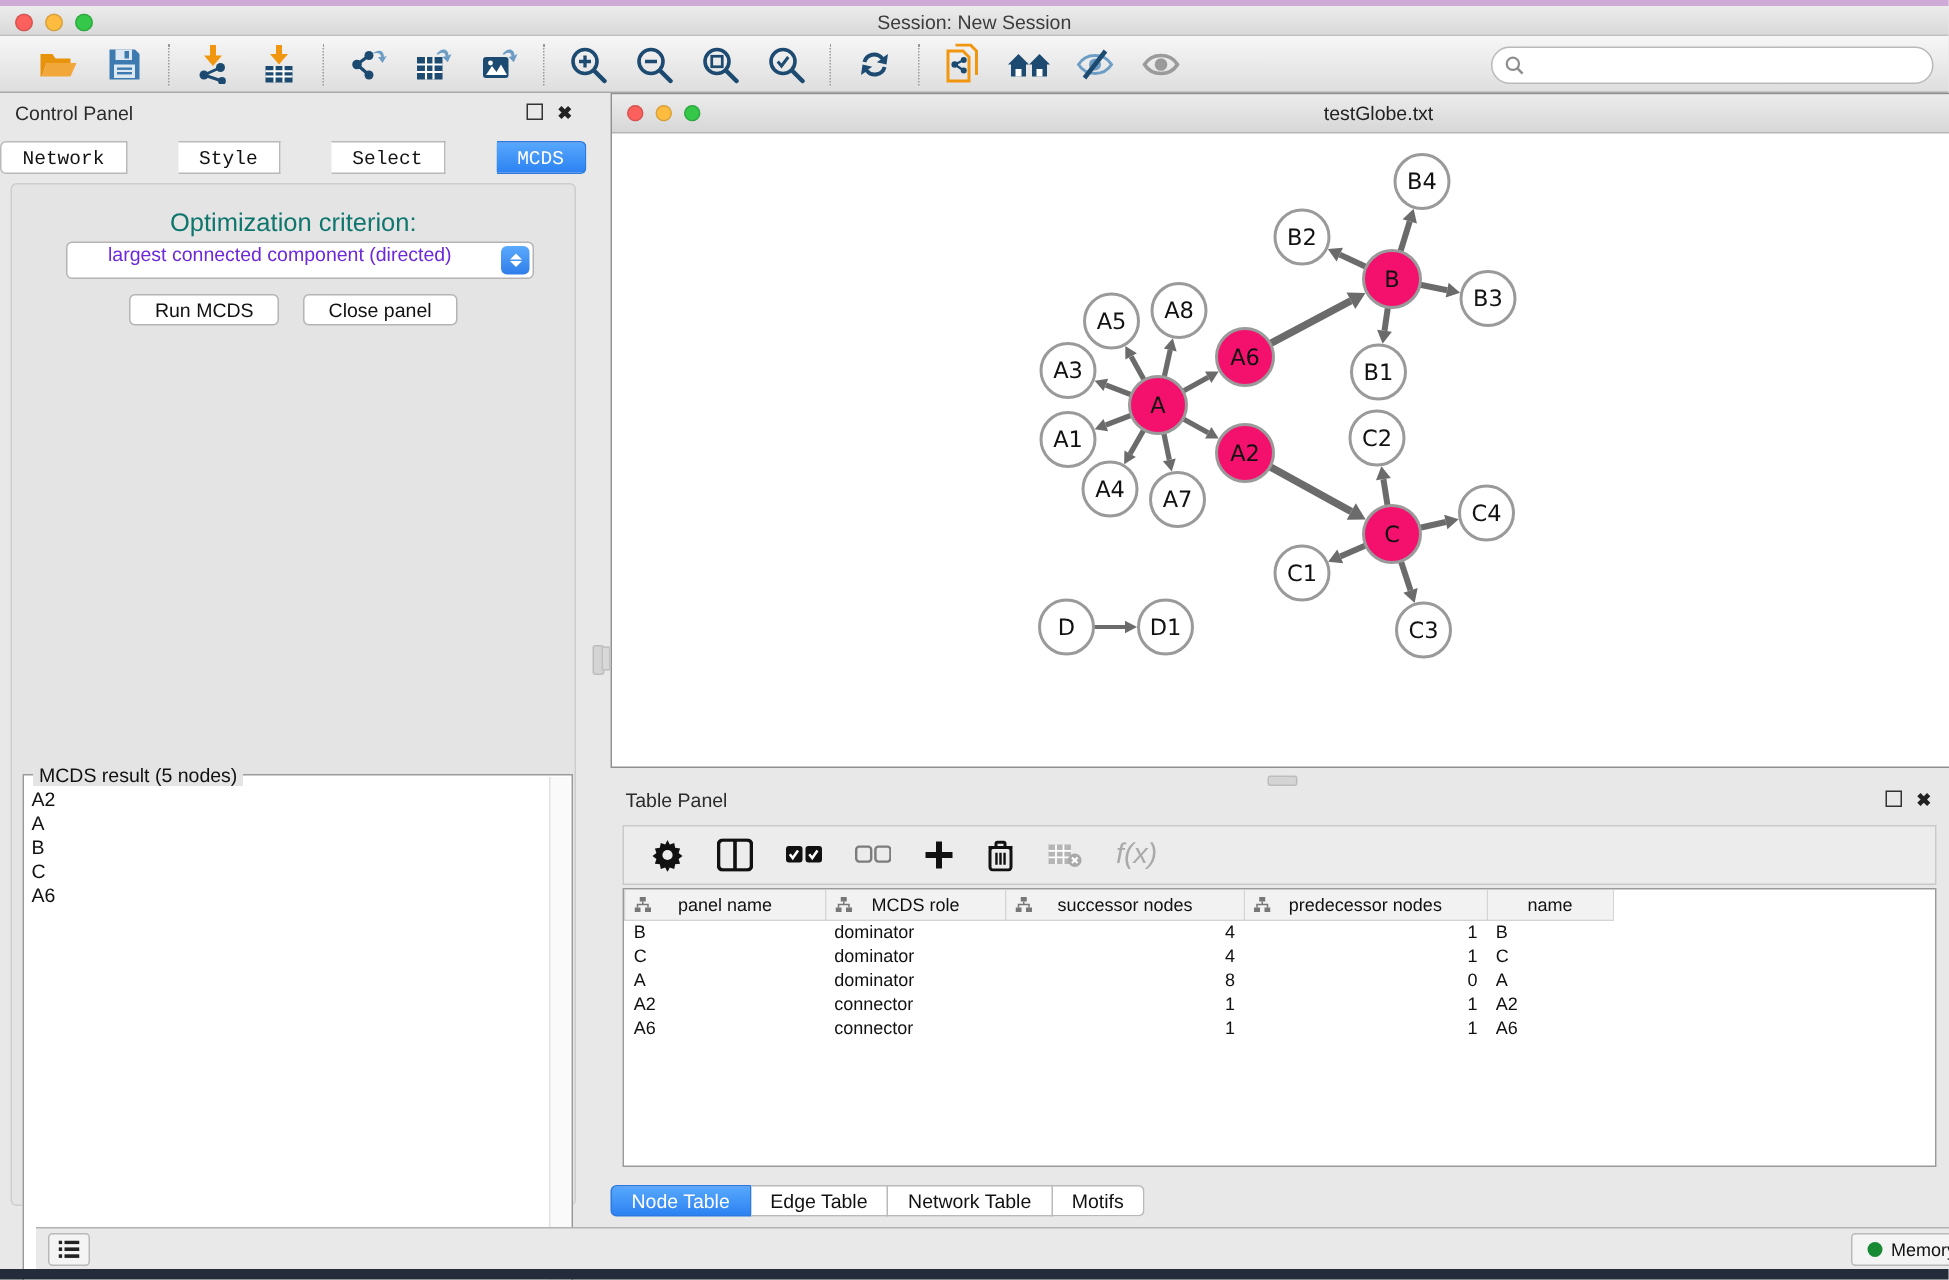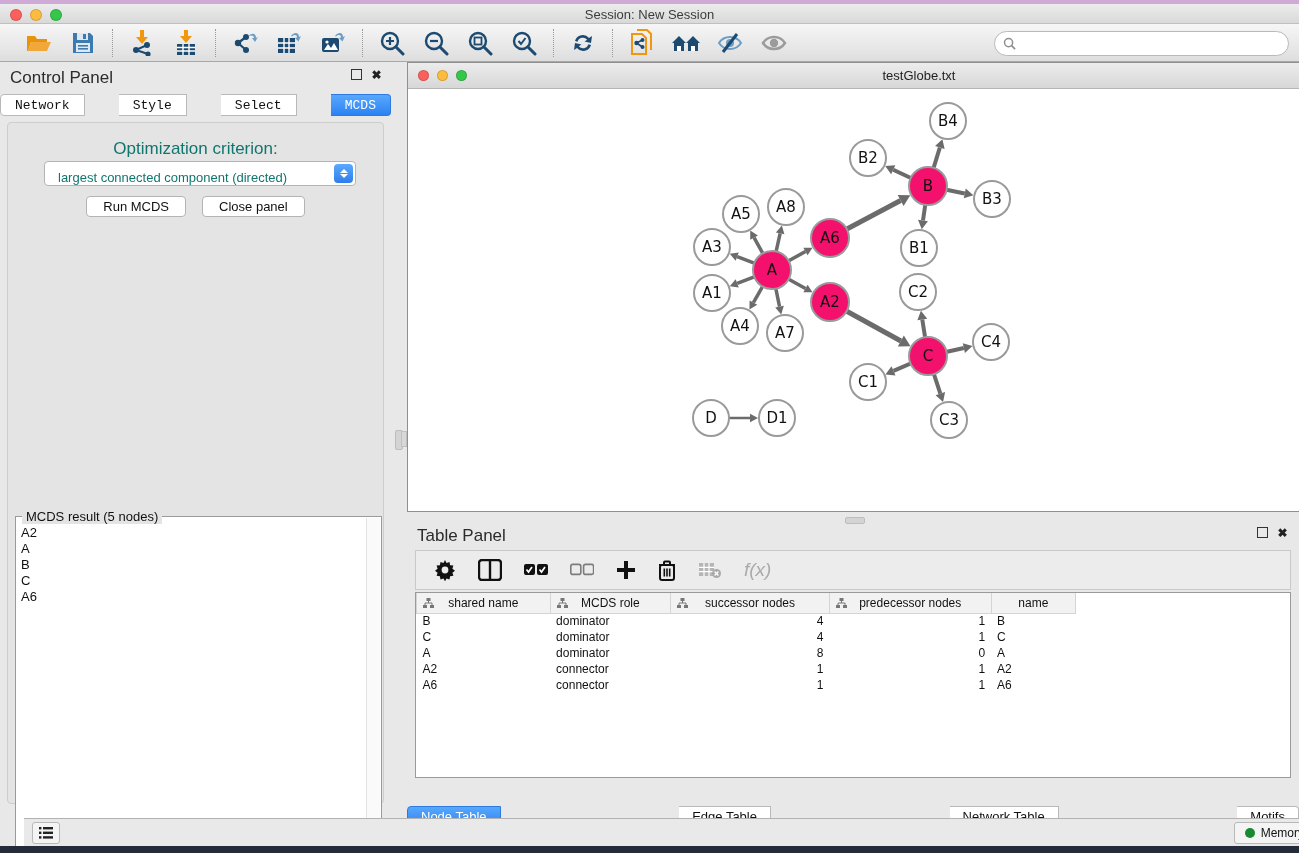--- a/index.html
+++ b/index.html
@@ -24,36 +24,36 @@
   .tb-sep { width:0; height:28px; border-left:1px dotted #9a9a9a; }
   .tb-btn { width:30px; height:30px; display:flex; align-items:center; justify-content:center; cursor:pointer; }
   .search-wrap { position:absolute; right:10px; top:7px; width:295px; height:25px; }
   .search-wrap input { width:100%; height:100%; border:1px solid #b9b9b9; border-radius:13px;
     background:#fff; padding-left:28px; font-size:12px; outline:none; }
   .search-glass { position:absolute; left:9px; top:6px; width:13px; height:13px; pointer-events:none; }
 
   
   .control-panel { position:absolute; left:0; top:62px; width:391px; height:750px; background:#e8e8e8; }
   .panel-head { position:absolute; left:0; top:0; width:100%; height:26px; }
-  .panel-head .ptitle { position:absolute; left:10px; top:6px; font-size:17px; color:#2b2b2b; }
+  .panel-head .ptitle { position:absolute; left:10px; top:6px; font-size:13px; color:#2b2b2b; }
   .panel-ctl { position:absolute; top:6px; width:13px; height:13px; display:flex;
     align-items:center; justify-content:center; font-size:12px; color:#222; cursor:pointer; }
   .float-box { border:1.5px solid #333; width:11px; height:11px; }
   .cp-tabs { position:absolute; left:0; top:32px; width:100%; display:flex; justify-content:space-between;font-family:Liberation Mono, monospace; }
   .cp-tab { height:22px; padding:0 14px; background:#fff; border:1px solid #b9b9b9; border-left:none;
     font-size:13px; display:flex; align-items:center; cursor:pointer; color:#111; }
   .cp-tab:first-child { border-left:1px solid #b9b9b9; border-radius:4px 0 0 4px; }
   .cp-tab:last-child { border-radius:0 4px 4px 0; }
   .cp-tab.active { background:linear-gradient(#58a8fd,#2c82f2); color:#fff; border-color:#2c7ae0; }
   .cp-content { position:absolute; left:7px; top:60px; width:377px; height:682px;
     background:#e4e4e4; border:1px solid #cdcdcd; border-radius:4px; }
   .opt-label { position:absolute; left:0; right:0; top:16px; text-align:center; font-size:17px; color:#0f766e; }
   .opt-select { position:absolute; left:36px; top:38px; width:312px; height:25px; background:#fff;
-    border:1px solid #b4b4b4; border-radius:4px; font-size:13px; display:flex; align-items:flex-end;
-    padding-left:13px; cursor:pointer; color:#0f766e; }
+    border:1px solid #b4b4b4; border-radius:4px; font-size:13px; display:flex; align-items:flex-start;
+    padding-left:27px; cursor:pointer; color:#6d28d9; }
   .opt-stepper { position:absolute; right:2px; top:2px; width:19px; height:19px; border-radius:4px;
     background:linear-gradient(#5aaafd,#2f7de9); display:flex; flex-direction:column;
     align-items:center; justify-content:center; gap:1px; }
   .chev { width:0; height:0; border-left:4px solid transparent; border-right:4px solid transparent; }
   .chev.up { border-bottom:4px solid #fff; } .chev.down { border-top:4px solid #fff; }
   .btn-row { position:absolute; left:0; right:0; top:73px; display:flex; justify-content:center; gap:16px; }
   .mac-btn { height:21px; padding:0 16px; background:#fff; border:1px solid #b4b4b4; border-radius:4px;
     font-size:13px; color:#111; display:flex; align-items:center; cursor:pointer; }
   .result-group { position:absolute; left:7px; top:393px; width:367px; height:340px;
     border:1px solid #9a9a9a; background:#fff; }
@@ -91,21 +91,21 @@
   .tp-btn { display:flex; align-items:center; justify-content:center; cursor:pointer; }
   .fx-label { font-family:Liberation Sans, sans-serif; font-style:italic; font-size:19px; color:#aaa; }
   .node-table { position:absolute; left:8px; top:72px; width:876px; height:186px; background:#fff;
     border:1px solid #9a9a9a; overflow:hidden; }
   table { border-collapse:collapse; table-layout:fixed; width:660px; font-size:12px; color:#111; }
   thead th { background:#f2f2f2; border:1px solid #d4d4d4; border-top:none; height:20px;
     font-weight:normal; text-align:center; position:relative; cursor:pointer; }
   thead th .hdr-ic { position:absolute; left:6px; top:5px; }
   tbody td { height:16px; padding:0 6px; white-space:nowrap; }
   td.r { text-align:right; }
-  .tp-tabs { position:absolute; left:0; right:0; top:286px; display:flex; justify-content:space-between; }
+  .tp-tabs { position:absolute; left:0; right:0; top:270px; display:flex; justify-content:flex-start; }
   .tp-tab { height:21px; padding:0 13px; background:#fff; border:1px solid #b9b9b9; border-left:none;
     font-size:13px; display:flex; align-items:center; cursor:pointer; color:#111; }
   .tp-tab:first-child { border-left:1px solid #b9b9b9; border-radius:4px 0 0 4px; }
   .tp-tab:last-child { border-radius:0 4px 4px 0; }
   .tp-tab.active { background:linear-gradient(#58a8fd,#2c82f2); color:#fff; border-color:#2c7ae0; }
 
   
   .statusbar { position:absolute; left:0; top:818px; width:1299px; height:28px;
     background:#e9e9e9; border-top:1px solid #b2b2b2;margin-left:24px; }
   .sb-left { position:absolute; left:8px; top:3px; width:28px; height:22px; background:#f4f4f4;
@@ -536,21 +536,21 @@
           <col style="width:161px">
           <col style="width:84px">
         </colgroup>
       <thead>
           <tr id="table-head">
             <th><svg class="hdr-ic" width="11" height="10" viewBox="0 0 11 10">
                 <rect x="3.5" y="0" width="4" height="3" fill="#777"></rect>
                 <rect x="0" y="7" width="4" height="3" fill="#777"></rect>
                 <rect x="7" y="7" width="4" height="3" fill="#777"></rect>
                 <path d="M5.5 3 v2 M2 7 V5 h7 v2" stroke="#777" fill="none"></path>
-              </svg><span>shared name</span></th>
+              </svg><span>panel name</span></th>
             <th><svg class="hdr-ic" width="11" height="10" viewBox="0 0 11 10">
                 <rect x="3.5" y="0" width="4" height="3" fill="#777"></rect>
                 <rect x="0" y="7" width="4" height="3" fill="#777"></rect>
                 <rect x="7" y="7" width="4" height="3" fill="#777"></rect>
                 <path d="M5.5 3 v2 M2 7 V5 h7 v2" stroke="#777" fill="none"></path>
               </svg><span>MCDS role</span></th>
             <th><svg class="hdr-ic" width="11" height="10" viewBox="0 0 11 10">
                 <rect x="3.5" y="0" width="4" height="3" fill="#777"></rect>
                 <rect x="0" y="7" width="4" height="3" fill="#777"></rect>
                 <rect x="7" y="7" width="4" height="3" fill="#777"></rect>

